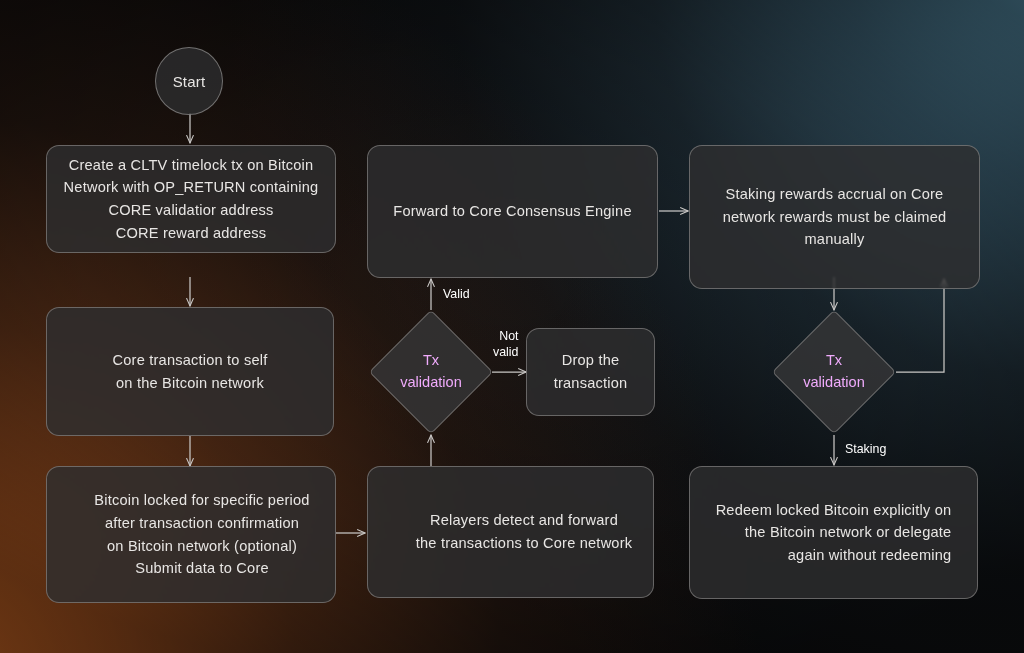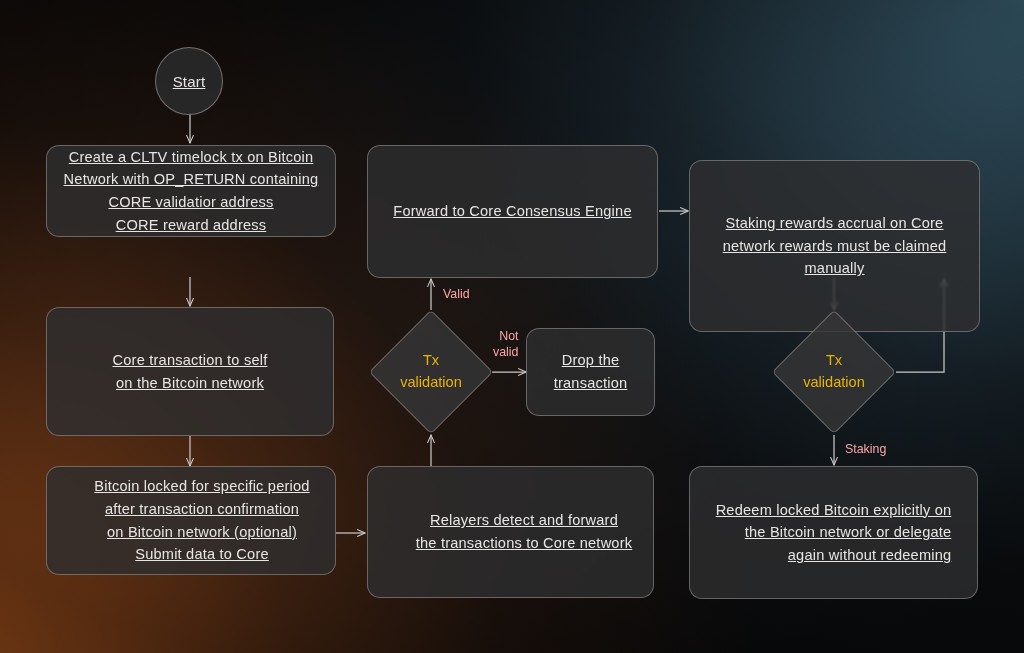--- a/index.html
+++ b/index.html
@@ -51,21 +51,20 @@
   
   .node {
     position: absolute;
     box-sizing: border-box;
     display: flex;
     align-items: center;
     justify-content: center;
     text-align: center;
     color: #e8e6e4;
     letter-spacing: 0.2px;
-    text-decoration: underline;
   }
   .node-box {
     border-radius: 13px;
     border: 1px solid rgba(190,188,186,0.42);
     background: rgba(46,46,47,0.80);
     font-size: 14.6px;
     line-height: 1.55;
     padding: 6px 14px;
     backdrop-filter: blur(1px);
   }
@@ -86,40 +85,40 @@
     transform: rotate(45deg);
     border-radius: 5px;
   }
   .diamond-label {
     position: absolute;
     inset: 0;
     display: flex;
     align-items: center;
     justify-content: center;
     text-align: center;
-    color: #eab308;
+    color: #f0abfc;
     font-size: 14.6px;
     line-height: 1.5;
     pointer-events: none;
   }
 
   
   #wires {
     position: absolute;
     inset: 0;
     pointer-events: none;
   }
   #wires path, #wires line {
     stroke: #c9c7c5;
     stroke-width: 1.25;
     fill: none;
   }
   .edge-label {
     position: absolute;
-    color: #fca5a5;
+    color: #ffffff;
     font-size: 12.4px;
     line-height: 1.25;
     white-space: pre-line;
   }
 </style>
 </head>
 <body>
 
 <div id="canvas">
 
@@ -159,33 +158,33 @@
 
   <div class="edge-label" style="left:443px; top:287px;">Valid</div>
   <div class="edge-label" style="left: 493px; top: 329px; text-align: right; white-space: pre-line;">Not
 valid</div>
   <div class="edge-label" style="left:845px; top:442px;">Staking</div>
 
   <div class="node node-start" style="left:155px; top:47px; width:68px; height:68px;">
     <span>Start</span>
   </div>
 
-  <div class="node node-box" style="left:46px; top:145px; width:290px; height:92px;">
+  <div class="node node-box" style="left:46px; top:145px; width:290px; height:108px;">
     <span style="white-space: pre-line;">Create a CLTV timelock tx on Bitcoin
 Network with OP_RETURN containing
 CORE validatior address
 CORE reward address</span>
   </div>
 
   <div class="node node-box" style="left:46px; top:307px; width:288px; height:129px;">
     <span style="white-space: pre-line;">Core transaction to self
 on the Bitcoin network</span>
   </div>
 
-  <div class="node node-box" style="left:46px; top:466px; width:290px; height:109px;padding-left:36px;">
+  <div class="node node-box" style="left:46px; top:466px; width:290px; height:137px;padding-left:36px;">
     <span style="white-space: pre-line;">Bitcoin locked for specific period
 after transaction confirmation
 on Bitcoin network (optional)
 Submit data to Core</span>
   </div>
 
   <div class="node node-box" style="left:367px; top:145px; width:291px; height:133px;">
     <span>Forward to Core Consensus Engine</span>
   </div>
 
@@ -198,21 +197,21 @@
   <div class="node node-box" style="left:526px; top:328px; width:129px; height:88px;">
     <span style="white-space: pre-line;">Drop the
 transaction</span>
   </div>
 
   <div class="node node-box" style="left:367px; top:466px; width:287px; height:132px;padding-left:41px;">
     <span style="white-space: pre-line;">Relayers detect and forward
 the transactions to Core network</span>
   </div>
 
-  <div class="node node-box" style="left:689px; top:160px; width:291px; height:172px;">
+  <div class="node node-box" style="left:689px; top:145px; width:291px; height:144px;">
     <span style="white-space: pre-line;">Staking rewards accrual on Core
 network rewards must be claimed
 manually</span>
   </div>
 
   <div class="diamond-wrap" style="left:790px; top:328px; width:88px; height:88px;">
     <div class="diamond-shape"></div>
     <div class="diamond-label" style="left: -16px; right: -16px; white-space: pre-line;">Tx
 validation</div>
   </div>

